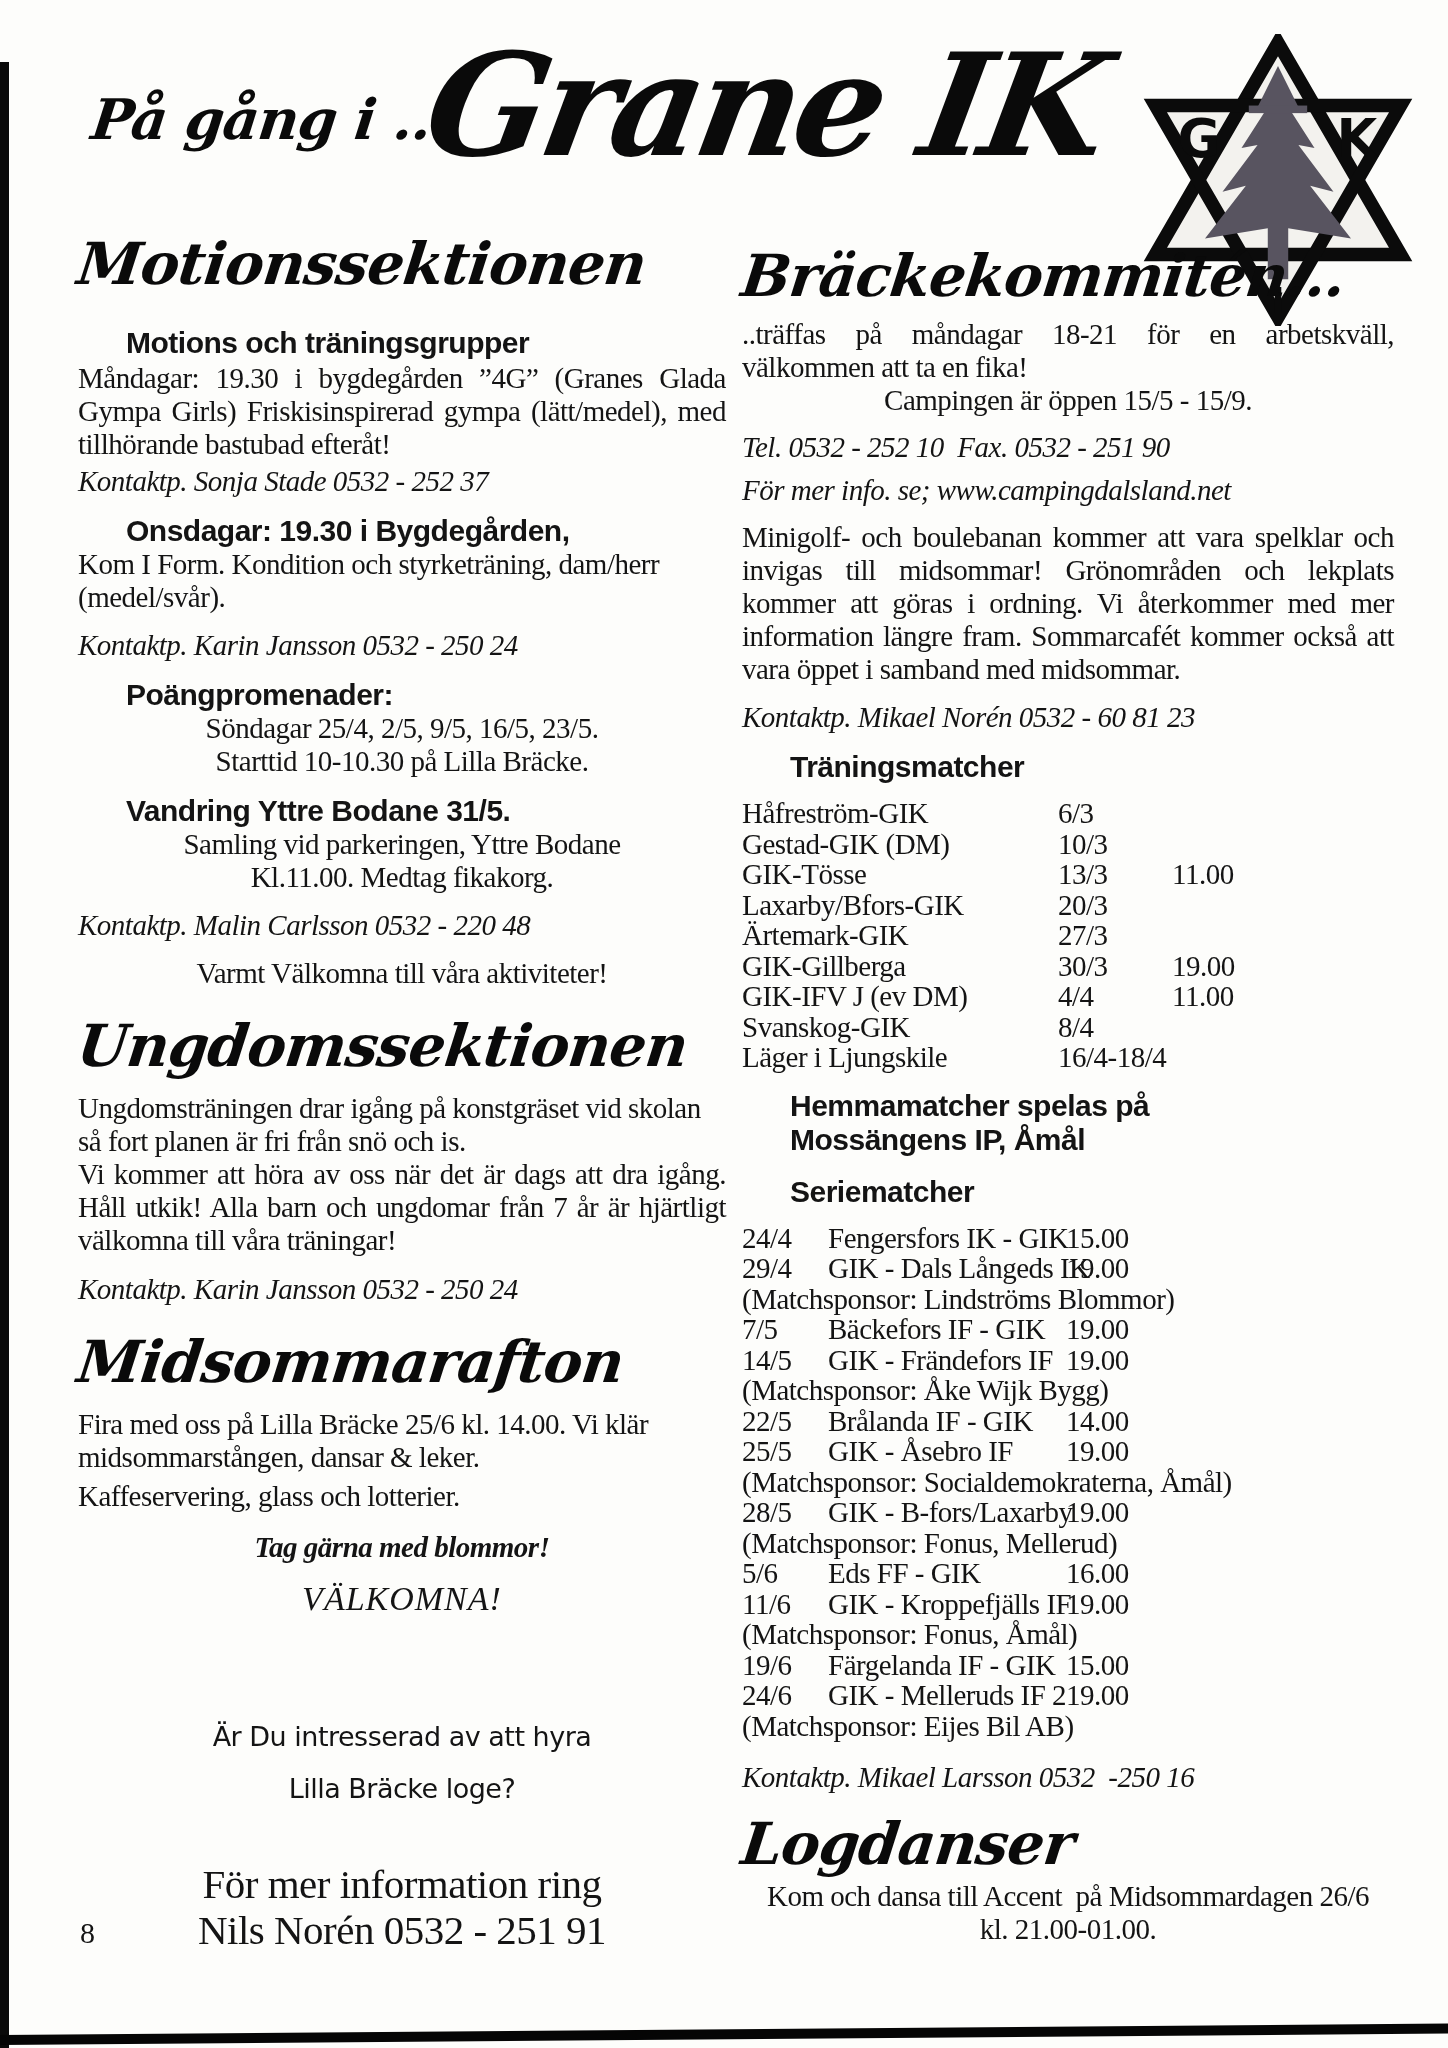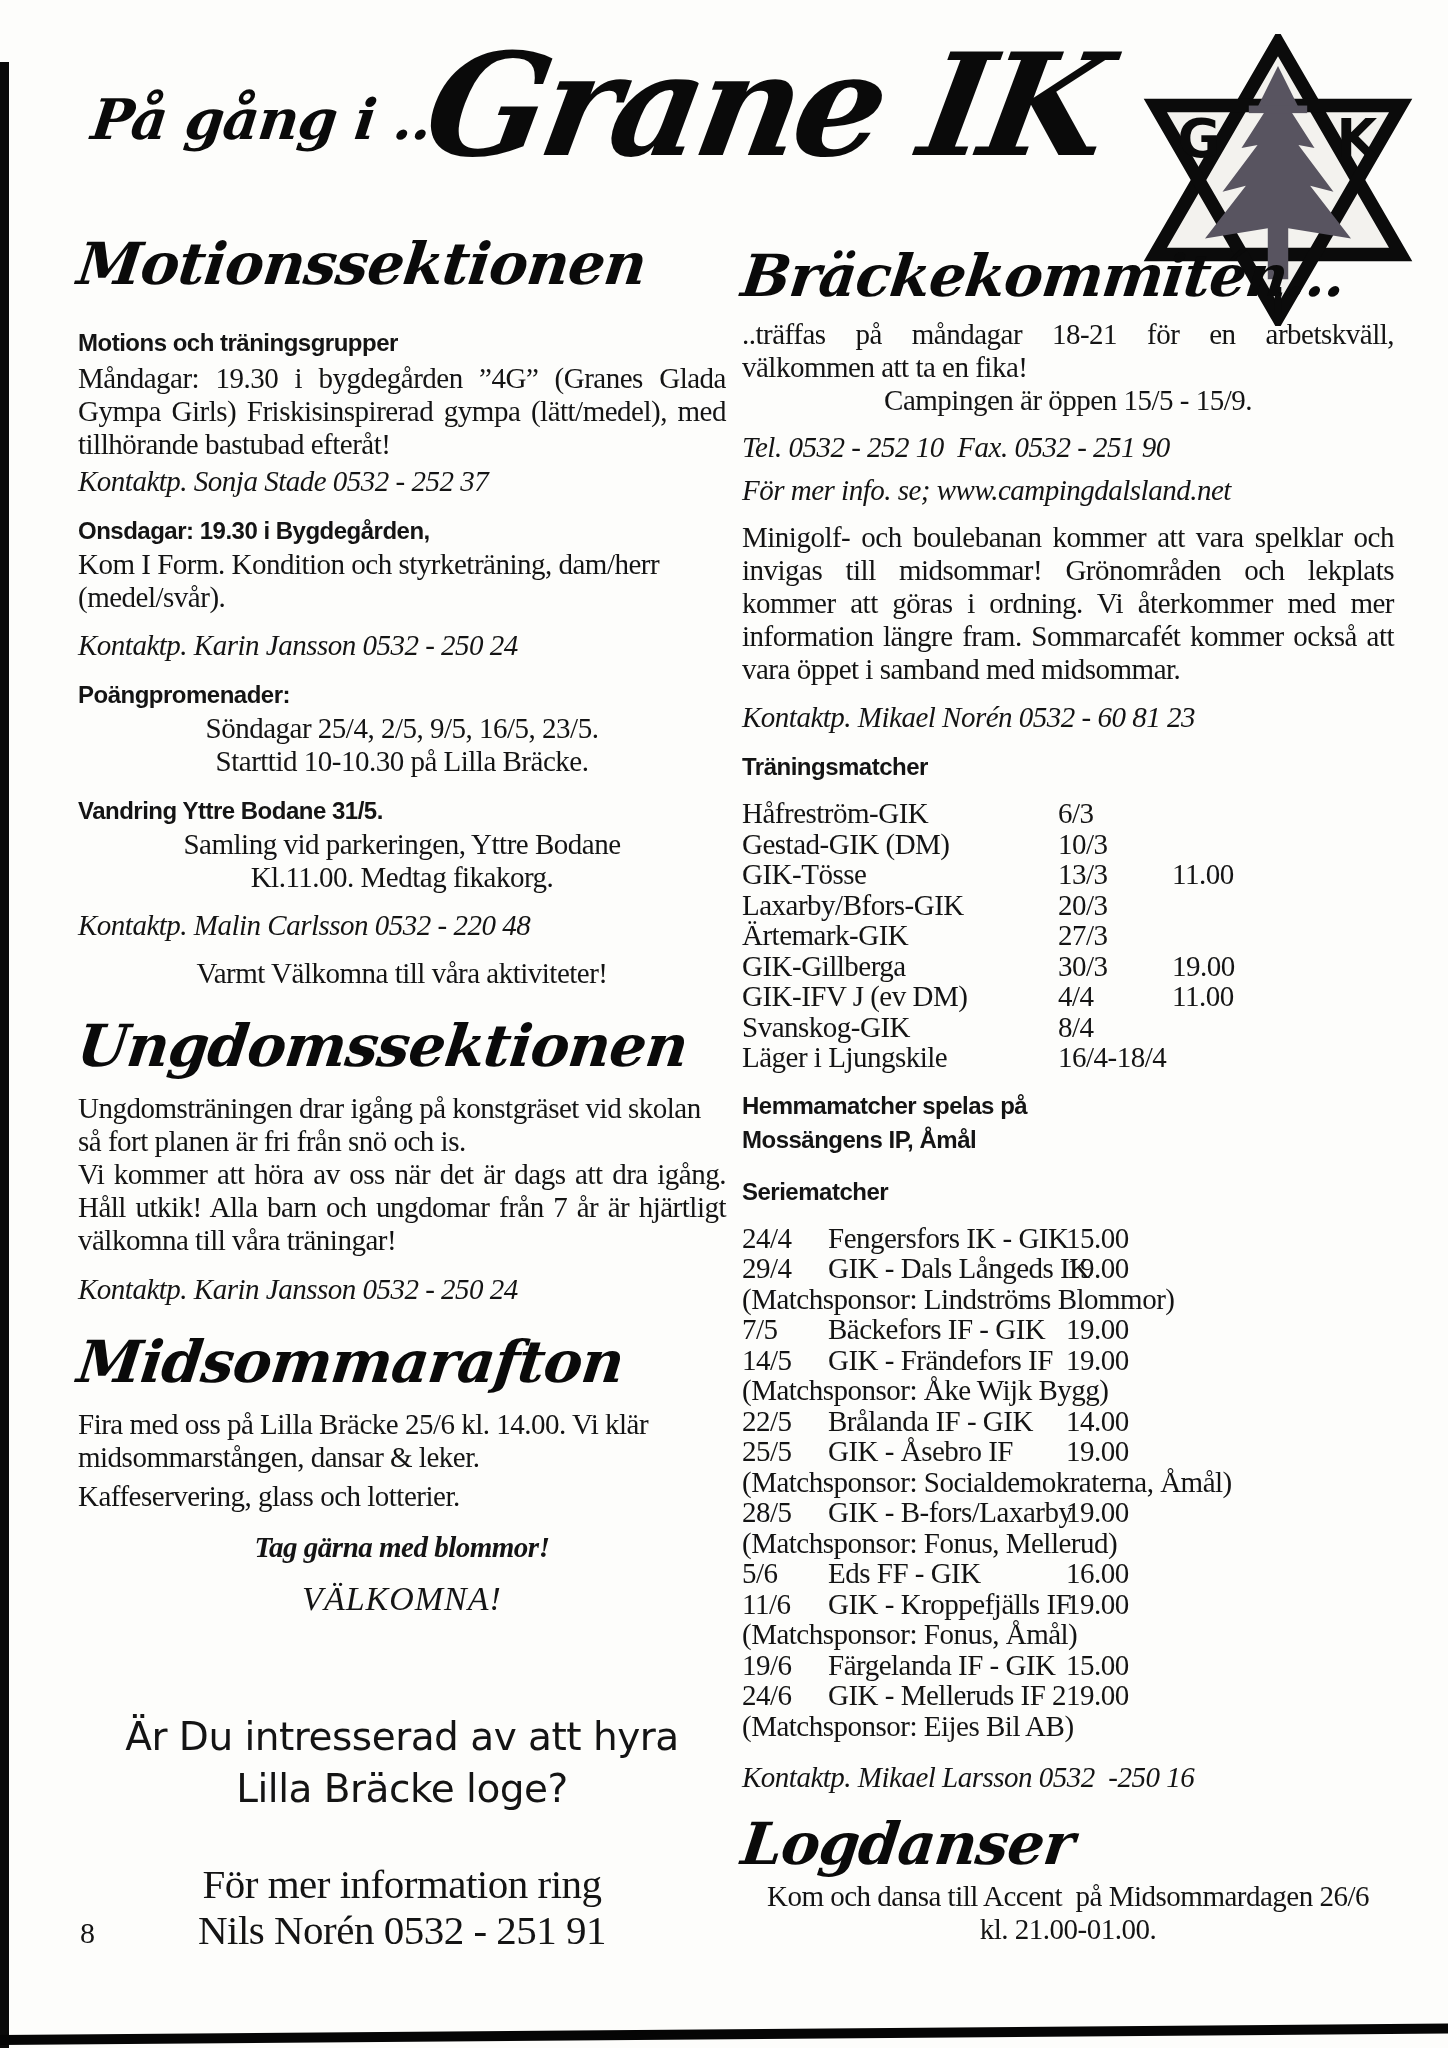--- a/index.html
+++ b/index.html
@@ -17,28 +17,28 @@
     transform:skewX(-7deg);display:inline-block;letter-spacing:-1px;color:#0a0a0a;
   }
   .tagline{position:absolute;left:92px;top:86px;font-size:56px;}
   .brand{position:absolute;left:395px;top:22px;width:740px;text-align:center;}
   .brand .script{font-size:142px;letter-spacing:-6px;transform:skewX(-10deg);}
   .logo{position:absolute;left:1128px;top:34px;width:300px;height:292px;}
   .col{position:absolute;line-height:33px;font-size:29px;letter-spacing:-0.5px;}
   .col-left{left:78px;top:232px;width:648px;}
   .col-right{left:742px;top:244px;width:652px;}
   .h2 .script{font-size:58px;line-height:64px;letter-spacing:-1px;}
-  .subhead{font-family:"Liberation Sans", sans-serif;font-weight:bold;font-size:24px;line-height:34px;letter-spacing:-0.5px;}
+  .subhead{font-family:"Liberation Sans", sans-serif;font-weight:bold;font-size:30px;line-height:34px;letter-spacing:-0.5px;margin-left:48px;}
   .para{text-align:justify;}
   .line{white-space:nowrap;text-align:center;}
   .contact{font-style:italic;white-space:nowrap;}
   .center{text-align:center;}
   .flowers{font-weight:bold;font-style:italic;}
   .valkomna{font-style:italic;font-size:34px;letter-spacing:1px;}
-  .rental{font-family:"DejaVu Sans", sans-serif;font-size:39px;line-height:52px;letter-spacing:-0.5px;}
+  .rental{font-family:"DejaVu Sans", sans-serif;font-size:27px;line-height:52px;letter-spacing:-0.5px;}
   .rental-info{font-size:41px;line-height:46px;}
   .table{margin-top:14px;}
   .trow{display:grid;line-height:30.5px;}
   .t-training .trow{grid-template-columns:292px 90px 1fr;gap:24px;}
   .t-series .trow{grid-template-columns:86px 238px 1fr;}
   .trow span{white-space:nowrap;}
   .trow.sponsor span{grid-column:1/-1;}
   .pageno{position:absolute;left:80px;top:1916px;font-size:30px;}
   svg text{font-family:"DejaVu Sans", sans-serif;font-weight:bold;}
 </style>

